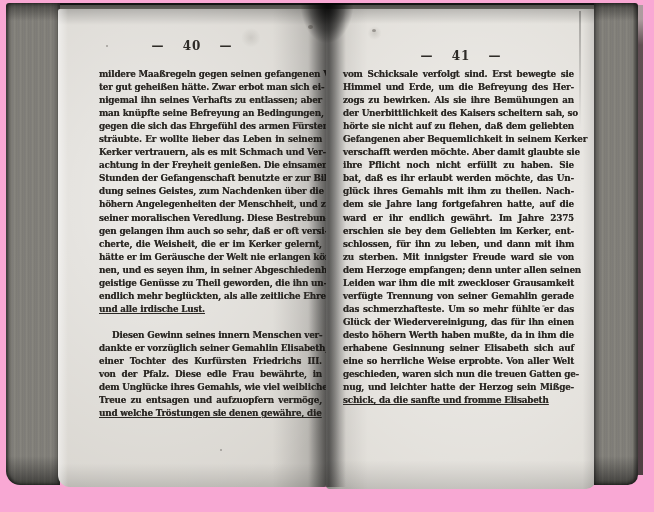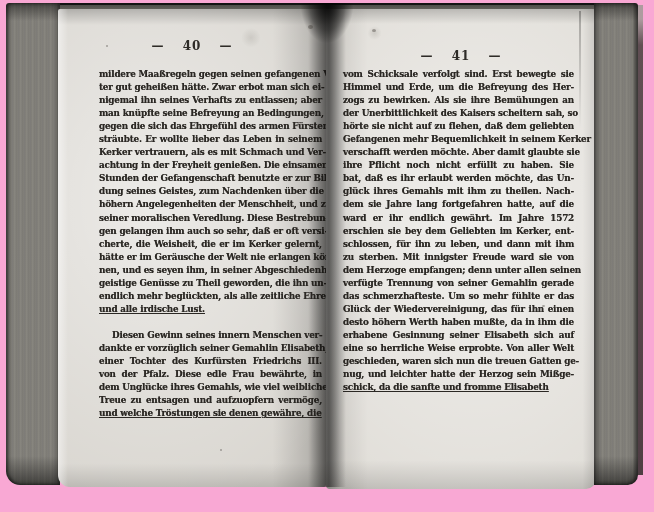--- a/index.html
+++ b/index.html
@@ -173,31 +173,32 @@
 
     <div class="page page-right">
       <div class="page-header">— 41 —</div>
       <div class="text-block">
         <div class="paragraph">
             <div class="text-line">vom Schicksale verfolgt sind. Erst bewegte sie</div>
             <div class="text-line">Himmel und Erde, um die Befreyung des Her-</div>
             <div class="text-line">zogs zu bewirken. Als sie ihre Bemühungen an</div>
             <div class="text-line">der Unerbittlichkeit des Kaisers scheitern sah, so</div>
             <div class="text-line">hörte sie nicht auf zu flehen, daß dem geliebten</div>
-            <div class="text-line">Gefangenen mehr Bequemlichkeit in seinem Kerker</div>
+            <div class="text-line">Gefangenen aber Bequemlichkeit in seinem Kerker</div>
             <div class="text-line">verschafft werden möchte. Aber damit glaubte sie</div>
             <div class="text-line">ihre Pflicht noch nicht erfüllt zu haben. Sie</div>
             <div class="text-line">bat, daß es ihr erlaubt werden möchte, das Un-</div>
             <div class="text-line">glück ihres Gemahls mit ihm zu theilen. Nach-</div>
             <div class="text-line">dem sie Jahre lang fortgefahren hatte, auf die</div>
-            <div class="text-line">ward er ihr endlich gewährt. Im Jahre 1572</div>
+            <div class="text-line">ward er ihr endlich gewährt. Im Jahre 2375</div>
             <div class="text-line">erschien sie bey dem Geliebten im Kerker, ent-</div>
             <div class="text-line">schlossen, für ihn zu leben, und dann mit ihm</div>
             <div class="text-line">zu sterben. Mit innigster Freude ward sie von</div>
             <div class="text-line">dem Herzoge empfangen; denn unter allen seinen</div>
+            <div class="text-line">Leiden war ihm die mit zweckloser Grausamkeit</div>
             <div class="text-line">verfügte Trennung von seiner Gemahlin gerade</div>
             <div class="text-line">das schmerzhafteste. Um so mehr fühlte er das</div>
             <div class="text-line">Glück der Wiedervereinigung, das für ihn einen</div>
             <div class="text-line">desto höhern Werth haben mußte, da in ihm die</div>
             <div class="text-line">erhabene Gesinnung seiner Elisabeth sich auf</div>
             <div class="text-line">eine so herrliche Weise erprobte. Von aller Welt</div>
             <div class="text-line">geschieden, waren sich nun die treuen Gatten ge-</div>
             <div class="text-line">nug, und leichter hatte der Herzog sein Mißge-</div>
             <div class="text-line">schick, da die sanfte und fromme Elisabeth</div>
           </div>

